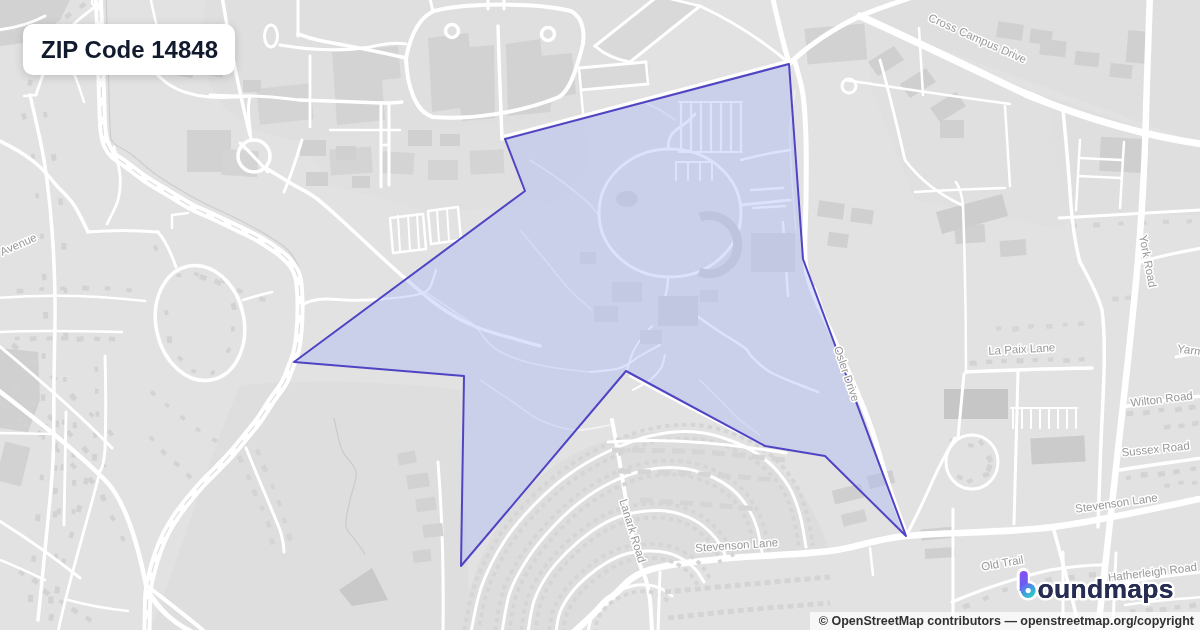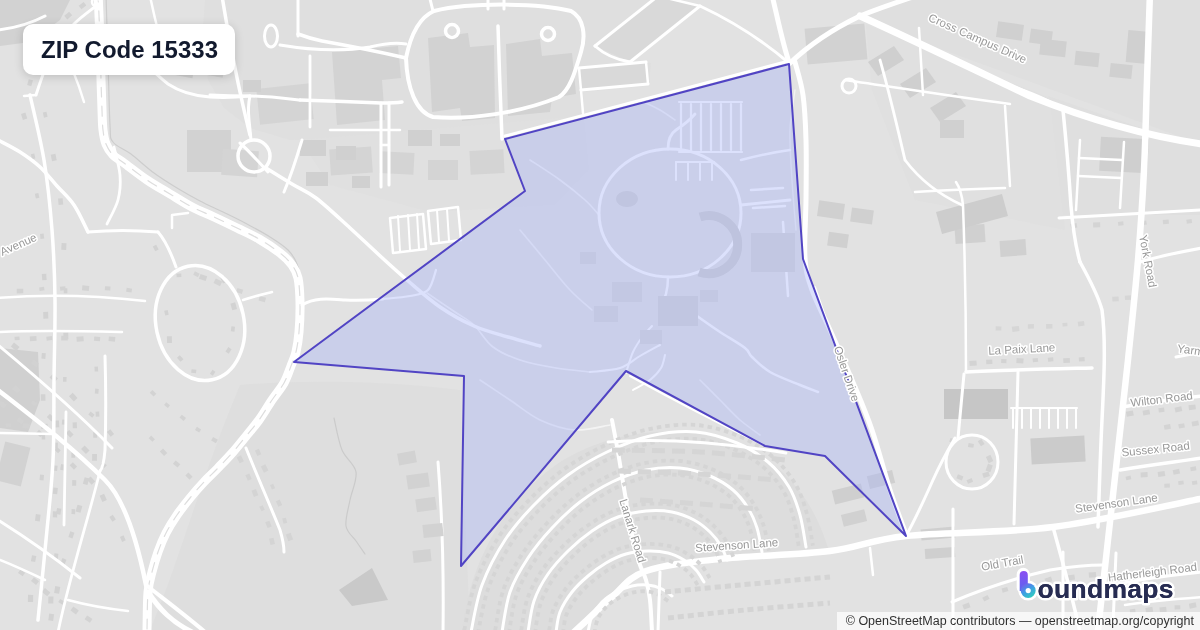--- a/index.html
+++ b/index.html
@@ -1,20 +1,20 @@
 <!DOCTYPE html>
 <html><head><meta charset="utf-8">
 <style>
 html,body{margin:0;padding:0;width:1200px;height:630px;overflow:hidden;font-family:"Liberation Sans",sans-serif;}
 #map{position:relative;width:1200px;height:630px;background:#e2e2e2;}
 #badge{position:absolute;left:23px;top:24px;width:212px;height:51px;background:#ffffff;border-radius:10px;
  box-shadow:0 2px 10px rgba(0,0,0,0.16);display:flex;align-items:center;}
 #badge span{font-size:24px;font-weight:bold;color:#121a2e;padding-left:18px;letter-spacing:0px;}
 #attr{position:absolute;right:0;bottom:0;height:18px;background:rgba(255,255,255,0.72);
- font-size:12.5px;color:#313131;line-height:18px;padding:0 6px 0 9px;white-space:nowrap;}
+ font-size:12.5px;color:#313131;line-height:18px;padding:0 6px 0 9px;white-space:nowrap;font-weight:bold;}
 </style></head>
 <body>
 <div id="map">
 <svg width="1200" height="630" viewBox="0 0 1200 630">
 <rect width="1200" height="630" fill="#e2e2e2"></rect>
 <path d="M0,0 L70,0 L60,20 L30,42 L0,46 Z" fill="#d2d2d2"></path>
 <path d="M0,348 L38,352 L40,400 L28,432 L0,428 Z" fill="#d0d0d0"></path>
 <path d="M240,385 C300,380 380,380 460,390 L470,630 L150,630 C180,560 200,480 240,385 Z" fill="#dedede"></path>
 <path d="M339,590 L372,568 L388,600 L352,606 Z" fill="#c9c9c9"></path>
 <path d="M205,0 L655,0 L597,45 L631,61 L651,63 L649,86 L583,92 L584,116 L505,137 L290,140 L250,128 L224,108 L208,80 L202,40 Z" fill="#dfdfdf"></path>
@@ -490,16 +490,16 @@
 <text x="1037.5" y="598" font-size="26.5" font-weight="bold" fill="#272c52" stroke="#ffffff" stroke-width="5" paint-order="stroke" stroke-linejoin="round" letter-spacing="0.3" font-family="Liberation Sans, sans-serif">oundmaps</text>
 <rect x="1016.7" y="567.8" width="13.2" height="26" rx="6.6" fill="#ffffff"></rect>
 <circle cx="1028.2" cy="590.6" r="10" fill="#ffffff"></circle>
 <text x="1037.5" y="598" font-size="26.5" font-weight="bold" fill="#272c52" letter-spacing="0.3" font-family="Liberation Sans, sans-serif">oundmaps</text>
 <path d="M1019.7,591 L1019.7,575 A4.05,4.05 0 0 1 1027.8,575 L1027.8,591 Z" fill="url(#stemg)"></path>
 <circle cx="1028.2" cy="590.6" r="7.45" fill="url(#ringg)"></circle>
 <circle cx="1028.2" cy="590.6" r="2.6" fill="#ffffff"></circle>
 </g>
 </svg>
 <div id="badge">
-      <span>ZIP Code 15333</span>
+      <span>ZIP Code 14848</span>
     </div>
 <div id="attr">© OpenStreetMap contributors — openstreetmap.org/copyright</div>
 </div>
 
 </body></html>

